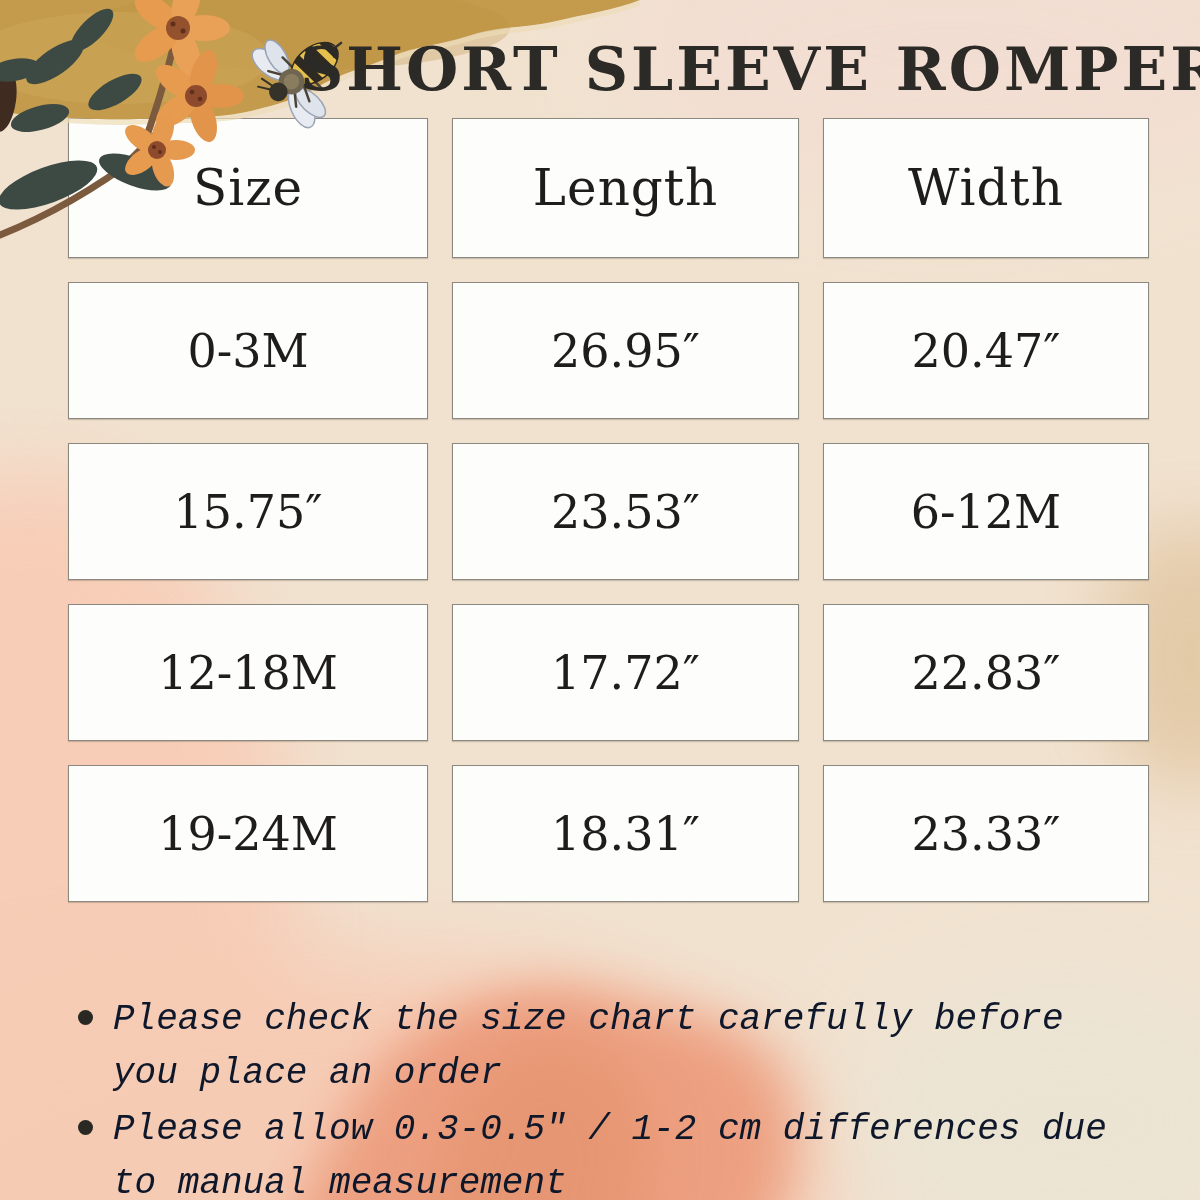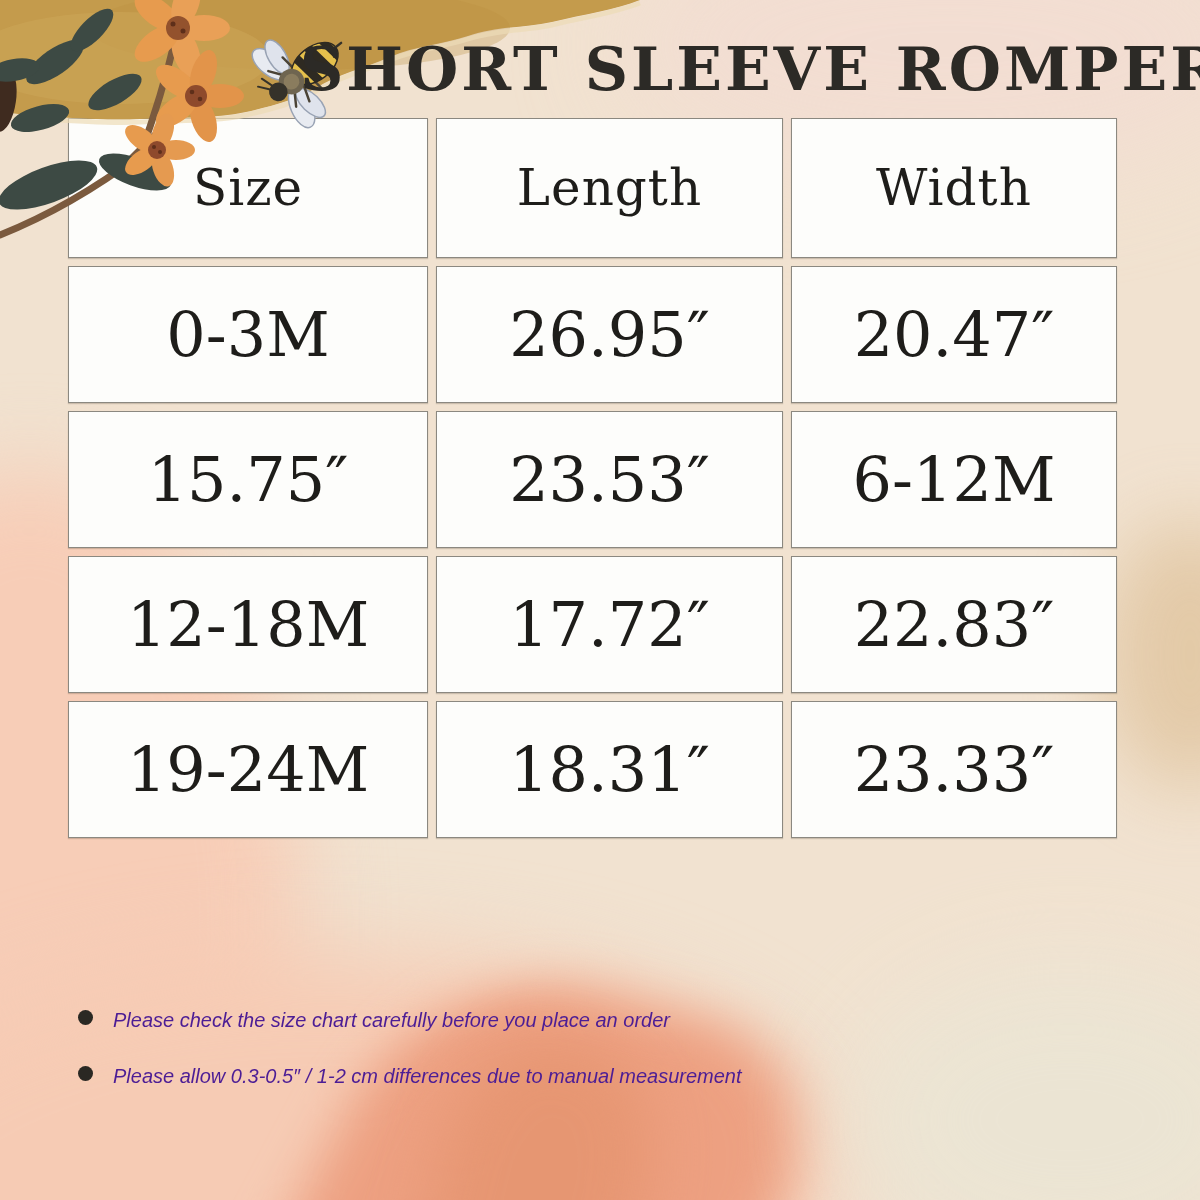--- a/index.html
+++ b/index.html
@@ -33,44 +33,44 @@
     margin:0;font-size:60px;font-weight:600;letter-spacing:3px;
     color:#2c2a26;font-family:"DejaVu Serif","Liberation Serif",serif;
     white-space:nowrap;
   }
   
   .size-table{
     position:absolute;left:68px;top:118px;z-index:2;
     display:grid;
     grid-template-columns:360px 347px 326px;
     grid-template-rows:140px repeat(5,137px);
-    gap:8px;
+    gap:24px;
   }
   .cell{
     background:#fdfdfb;
     border:1px solid #8b8880;
     box-shadow:0 1px 1px rgba(90,80,65,.25);
     display:flex;align-items:center;justify-content:center;
     color:#1e1d1a;
   }
   .cell.head{font-size:50px;letter-spacing:1px;}
-  .cell.val{font-size:62px;}
+  .cell.val{font-size:46px;}
   
   .notes{
     position:absolute;left:66px;top:993px;width:1062px;z-index:4;
     list-style:none;margin:0;padding:0;
   }
   .notes li{display:flex;align-items:flex-start;margin-bottom:2px;}
   .bullet{
     flex:0 0 15px;width:15px;height:15px;border-radius:50%;
     background:#2a2823;margin:17px 20px 0 12px;
   }
   .note-text{
-    font-family:Liberation Sans, sans-serif;
-    font-style:italic;font-size:20px;line-height:54px;color:#4c1d95;
+    font-family:Liberation Mono, monospace;
+    font-style:italic;font-size:36px;line-height:54px;color:#0f172a;
   }
 </style>
 </head>
 <body>
 
 <div class="canvas">
 
   <div class="blob b-topright"></div>
   <div class="blob b-left"></div>
   <div class="blob b-bottom"></div>

